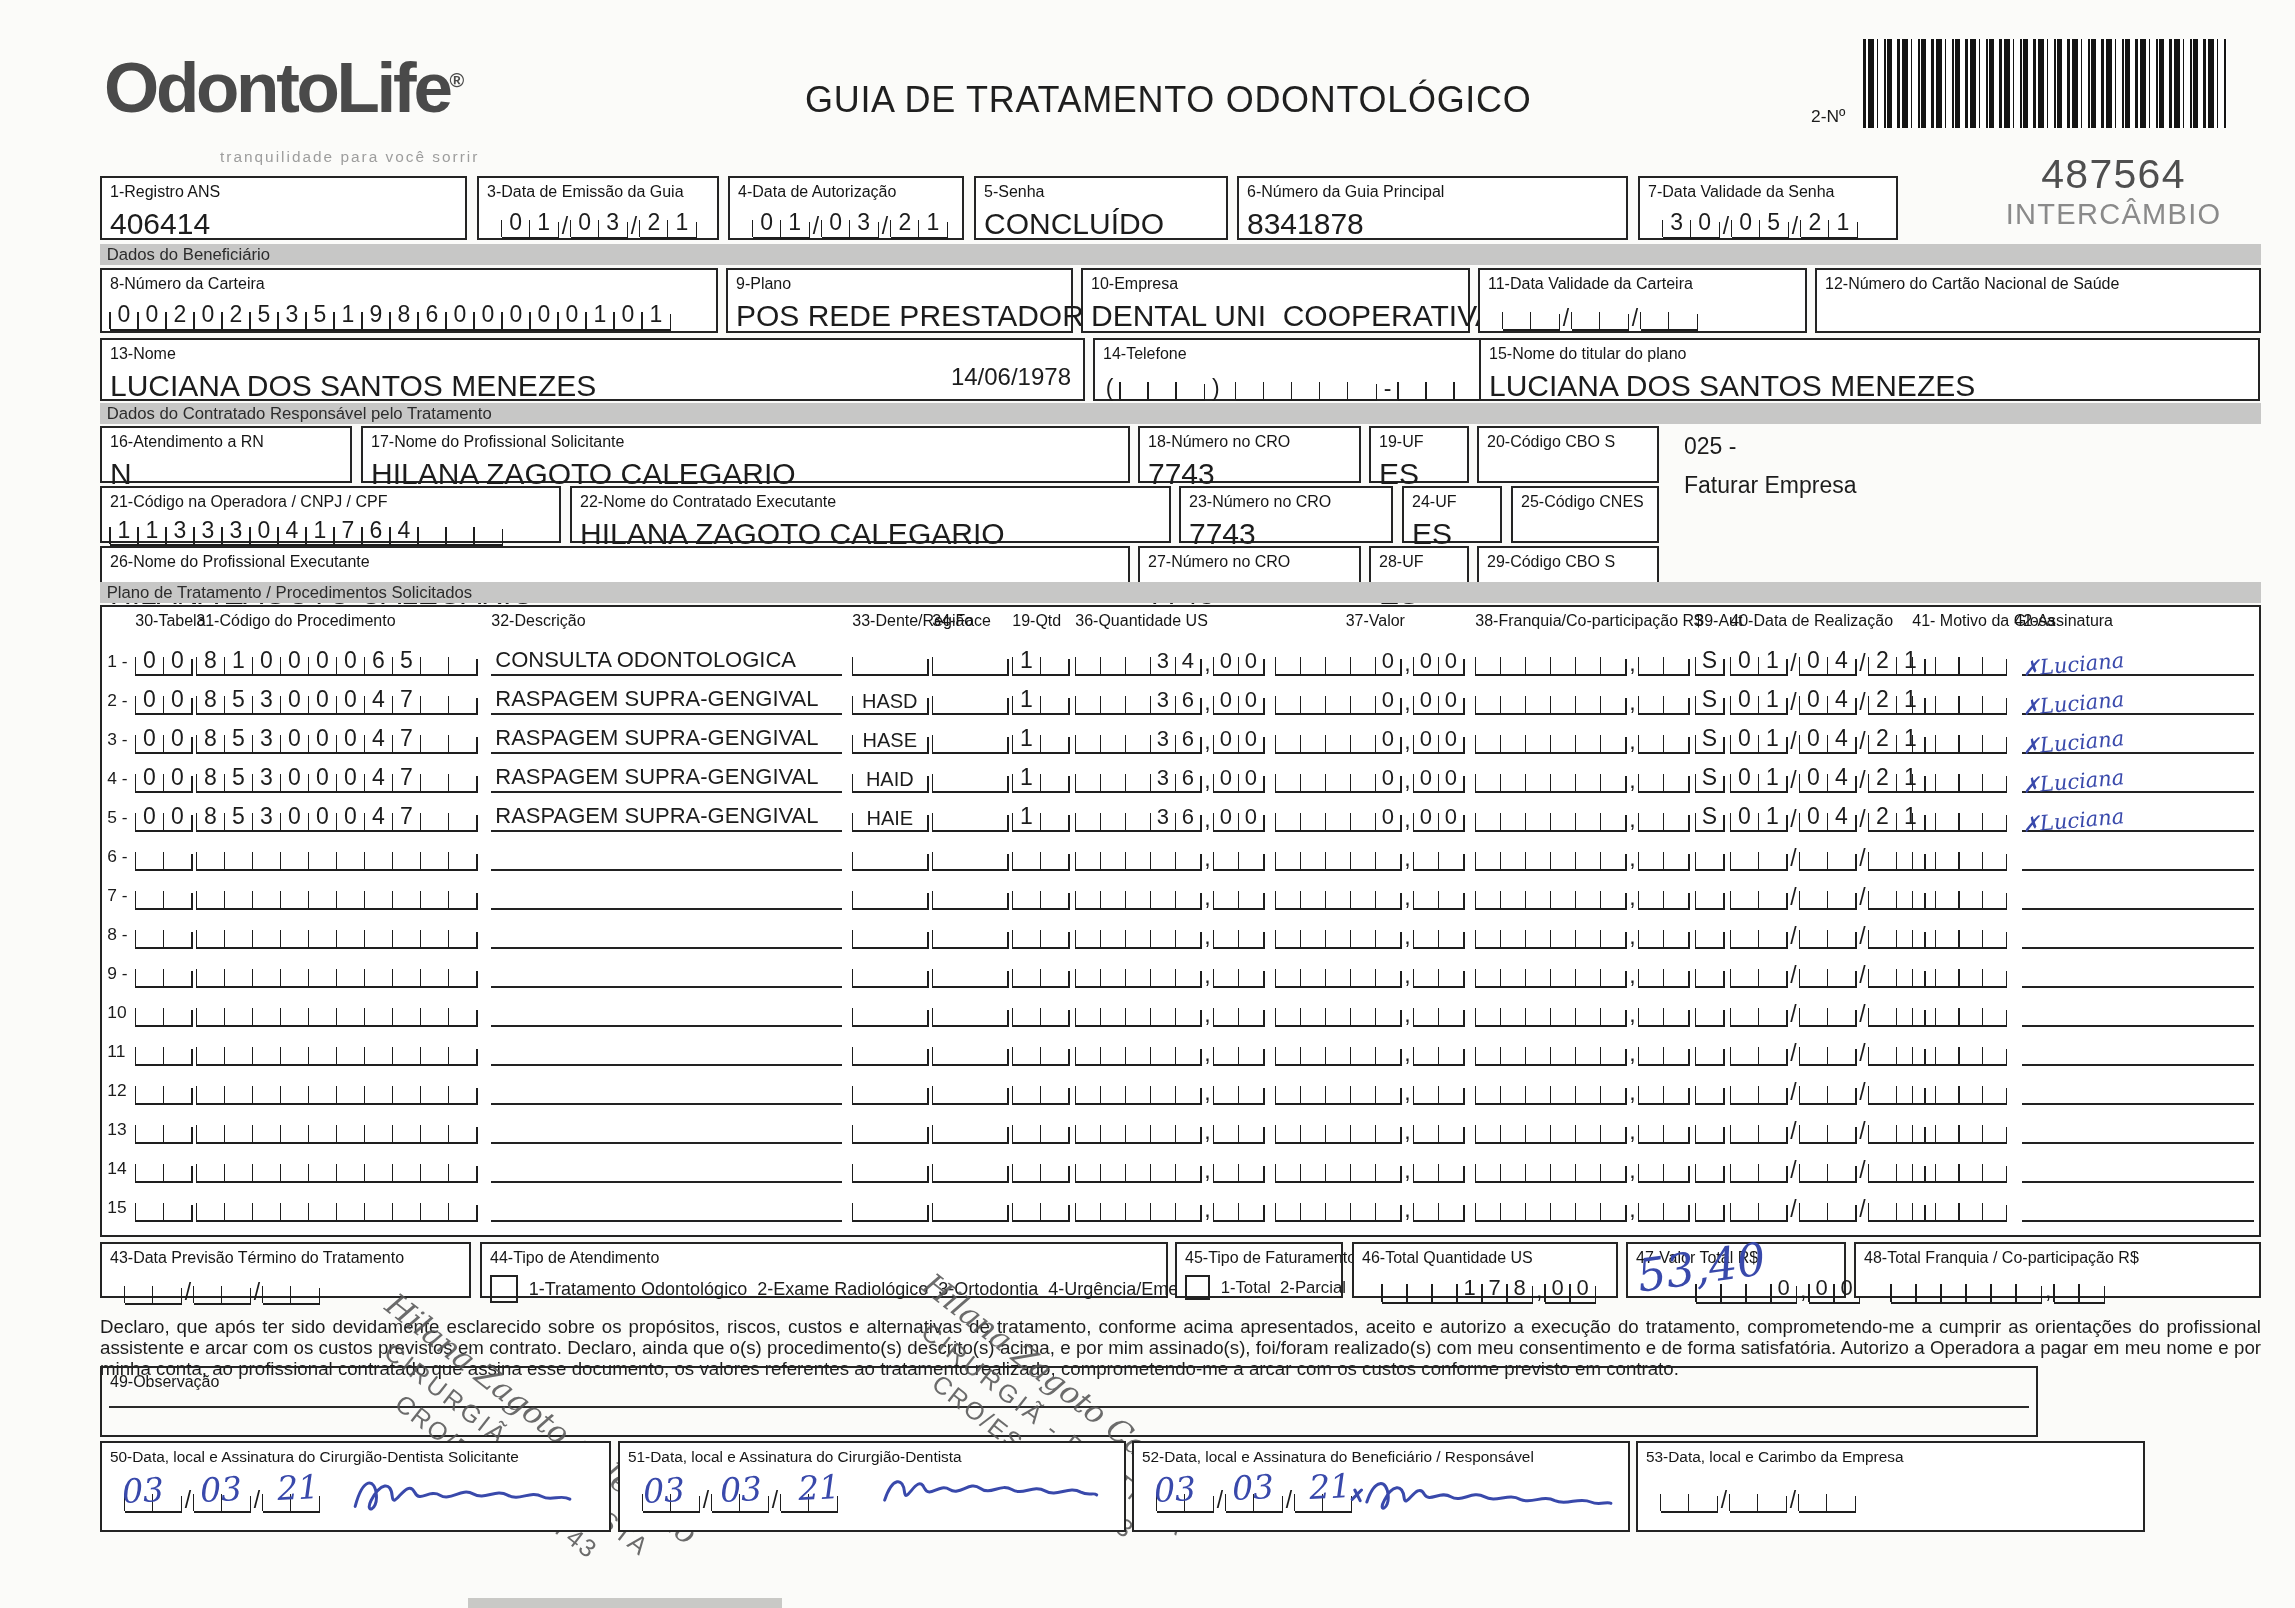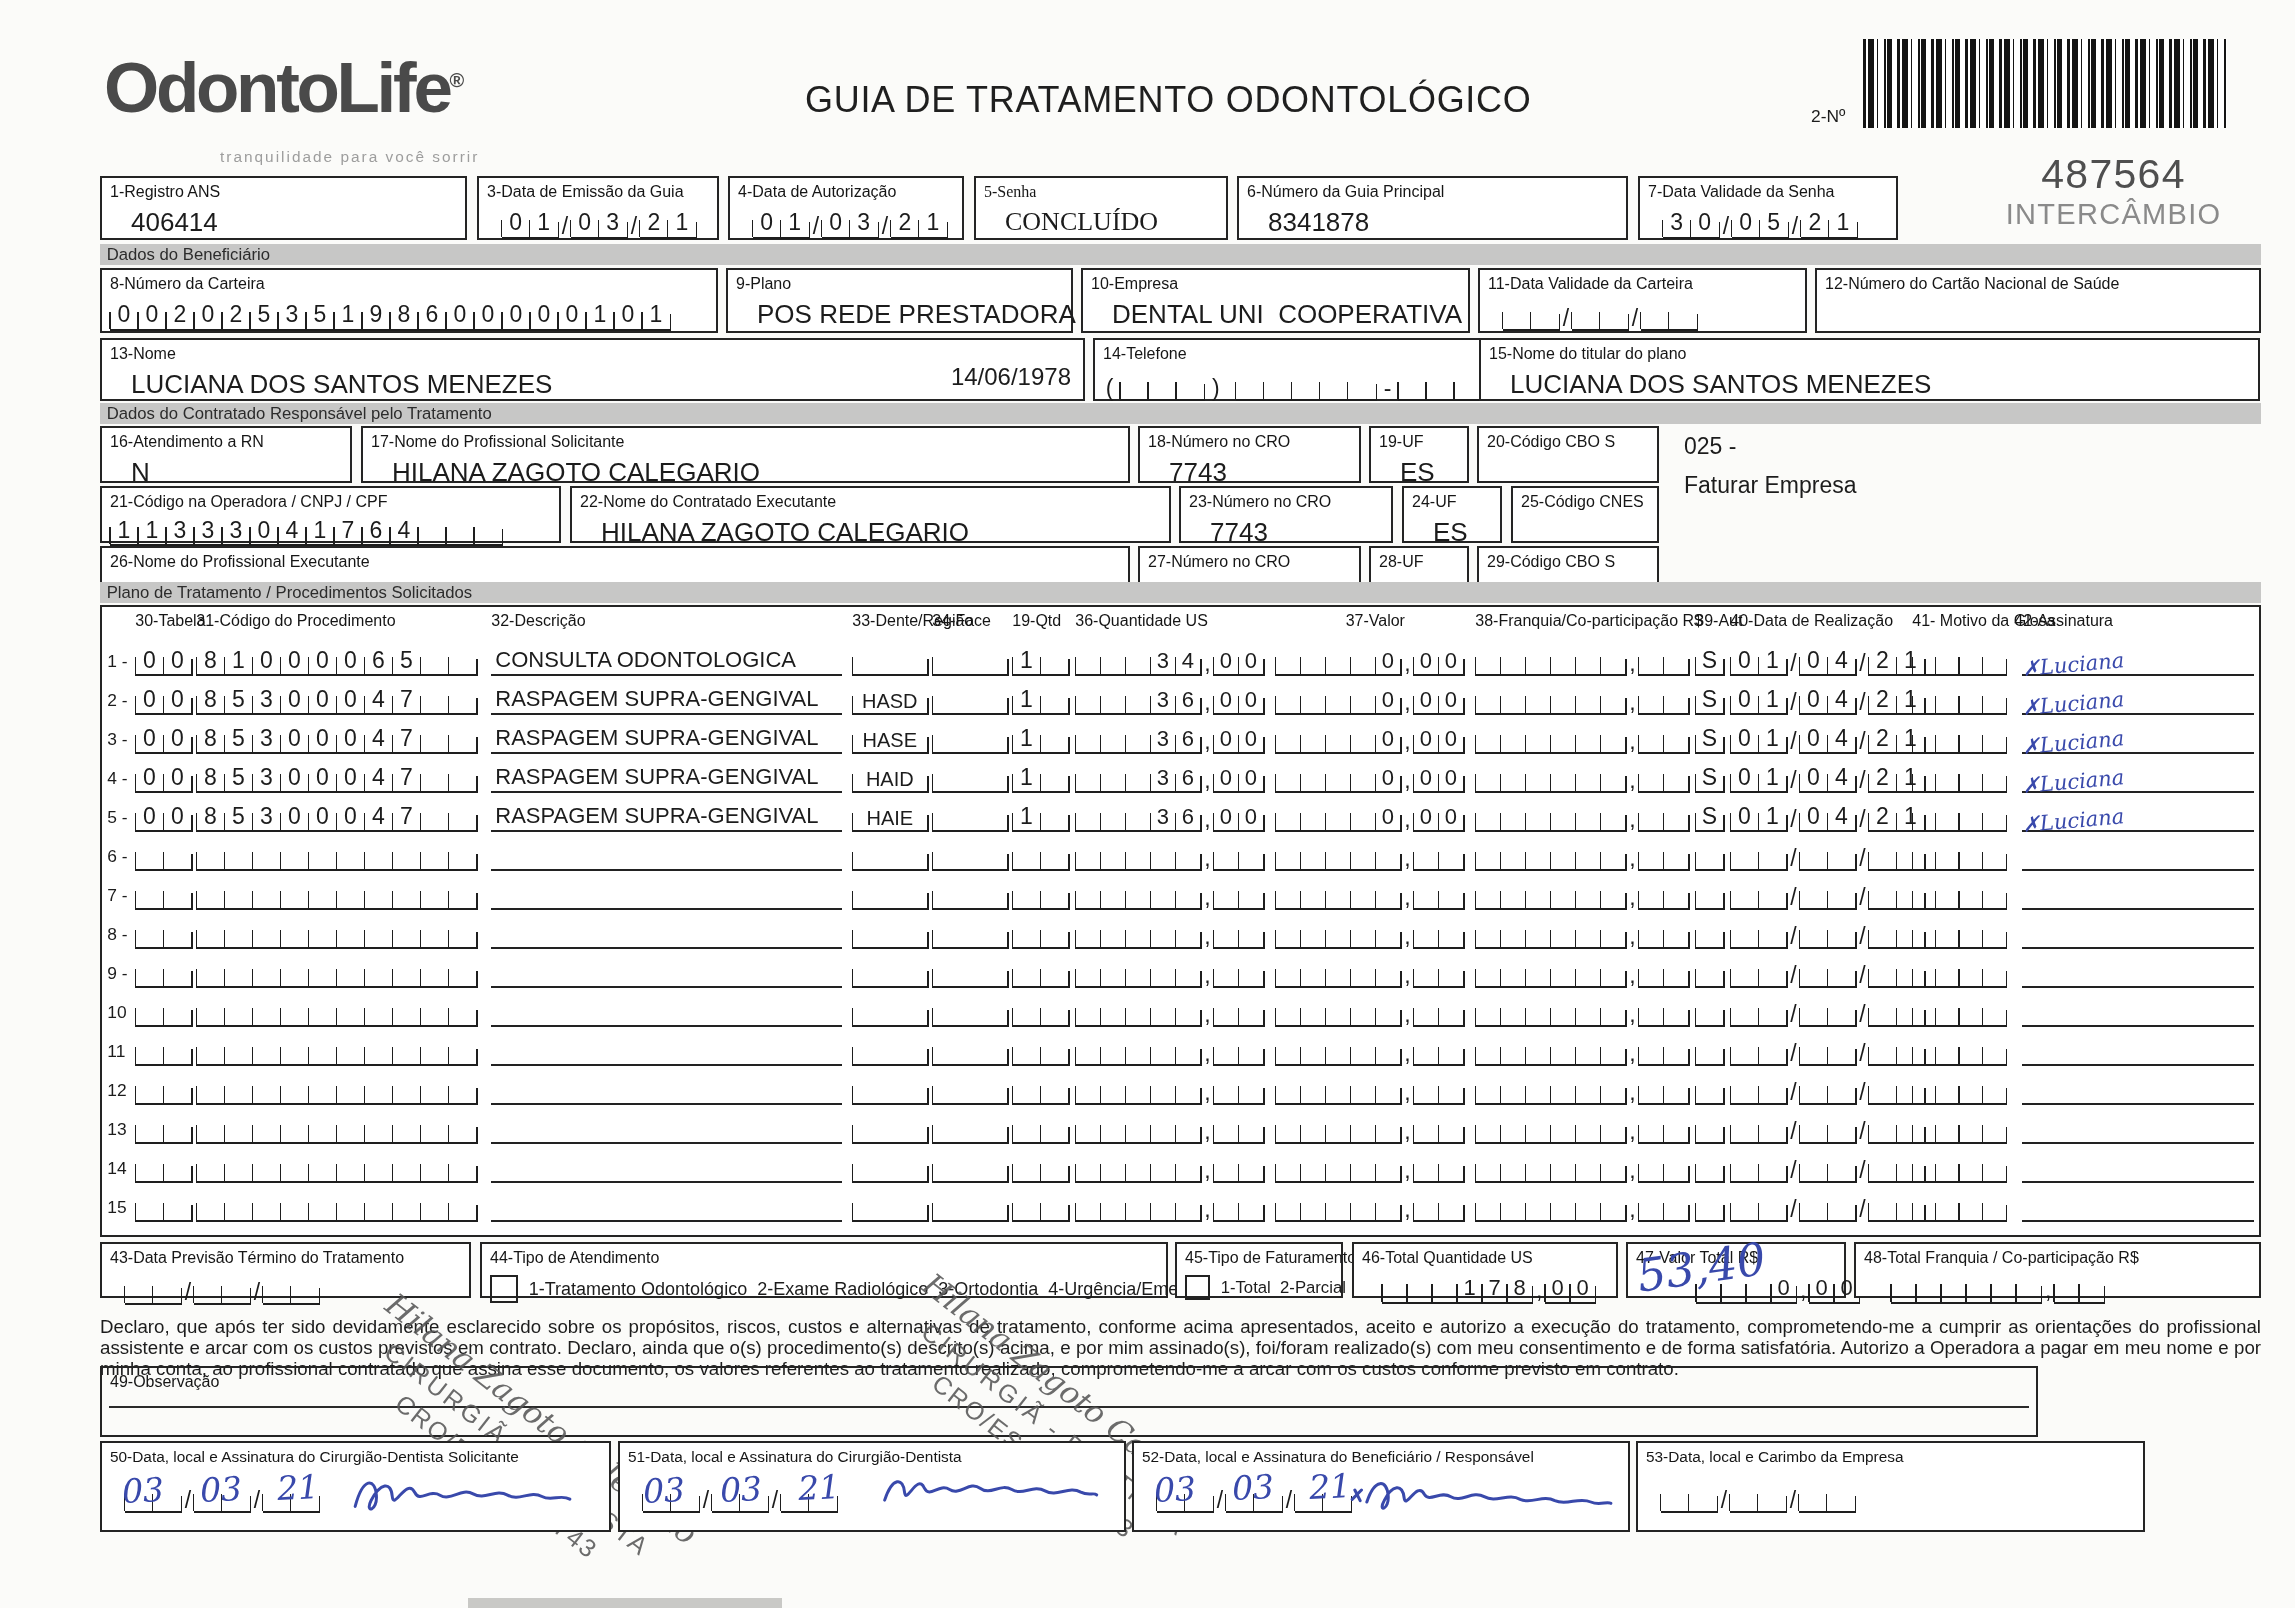--- a/index.html
+++ b/index.html
@@ -6,21 +6,21 @@
   body{
     width:2295px;height:1609px;position:relative;
     background:#fbfbf9;color:#1c1c1c;
     font-family:"Liberation Sans", sans-serif;
     overflow:hidden;
   }
   .abs{position:absolute;}
   
   .box{position:absolute;border:2px solid #242424;background:#fff;box-sizing:border-box;padding:5.3px 8px;}
   .lbl{display:block;font-size:16px;color:#161616;white-space:nowrap;}
-  .val{display:block;font-size:26px;margin-top:5.3px;white-space:pre;margin-left:21px;}
+  .val{display:block;font-size:30px;margin-top:5.3px;white-space:pre;}
   .strip{position:absolute;left:100px;width:2161px;height:21.4px;background:#c7c7c6;color:#2c2c2c;
          font-size:16.7px;line-height:21.4px;padding-left:6.7px;box-sizing:border-box;}
   
   .comb{display:inline-flex;align-items:flex-end;}
   .ccell{width:28px;height:31px;display:flex;align-items:flex-end;justify-content:center;
          font-size:23px;border-bottom:2px solid #1e1e1e;position:relative;padding-bottom:0.7px;box-sizing:border-box;}
   .ccell::before{content:'';position:absolute;left:-0.7px;bottom:0;width:1.3px;height:17.4px;background:#1e1e1e;}
   .comb::after{content:'';width:1.3px;height:17.4px;background:#1e1e1e;align-self:flex-end;}
   .comb.sm .ccell{width:25px;font-size:22px;}
   .comb.xs .ccell{width:23.4px;}
@@ -117,21 +117,21 @@
         <span class="ccell">0</span>
         <span class="ccell">3</span>
       </span>
       <span class="sep">/</span>
       <span class="comb">
         <span class="ccell">2</span>
         <span class="ccell">1</span>
       </span>
   </span>
 </div>
-<div class="box" style="left:974px;top:176px;width:254px;height:64px;font-family:Liberation Serif, serif;">
+<div class="box" style="left:974px;top:176px;width:254px;height:64px;">
   <span class="lbl">5-Senha</span>
   <span class="val">CONCLUÍDO</span>
 </div>
 <div class="box" style="left:1237px;top:176px;width:391px;height:64px;">
   <span class="lbl">6-Número da Guia Principal</span>
   <span class="val">8341878</span>
 </div>
 <div class="box" style="left:1638px;top:176px;width:260px;height:64px;">
   <span class="lbl">7-Data Validade da Senha</span>
   <span class="dategrp">

